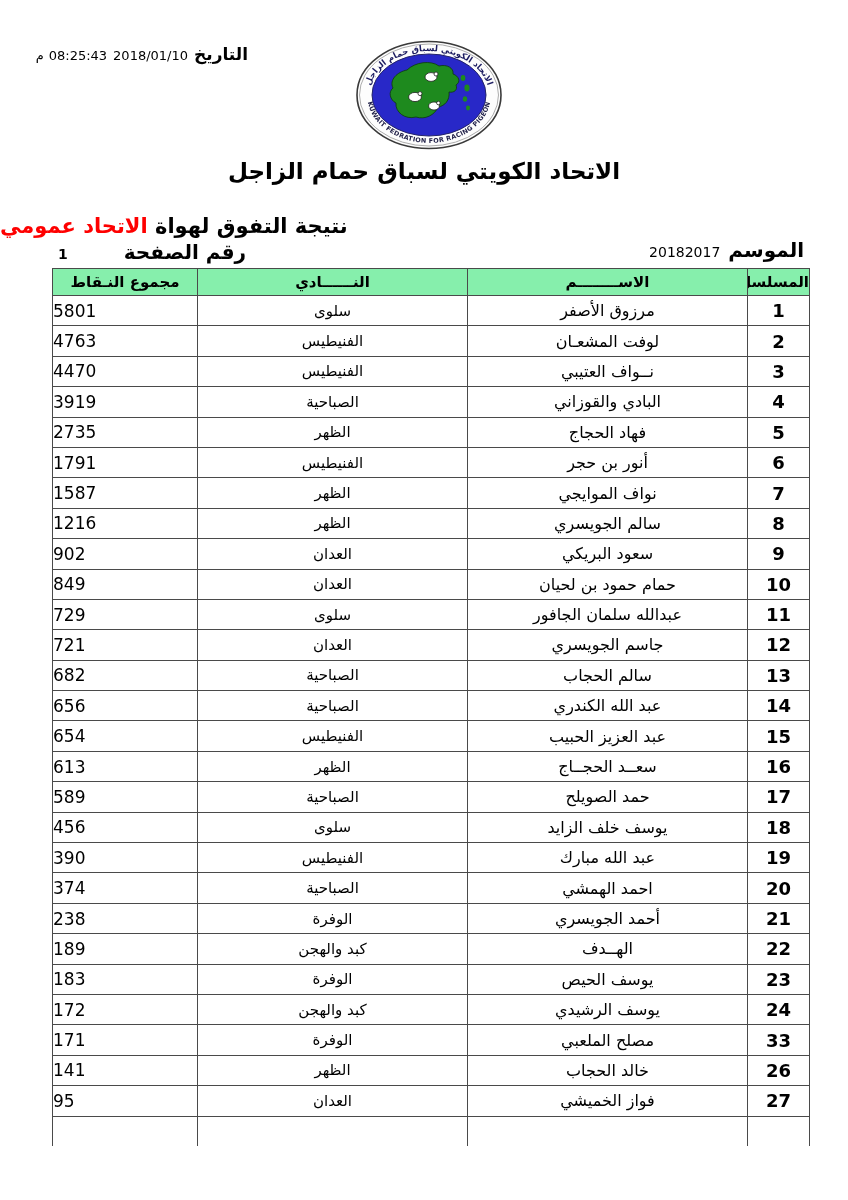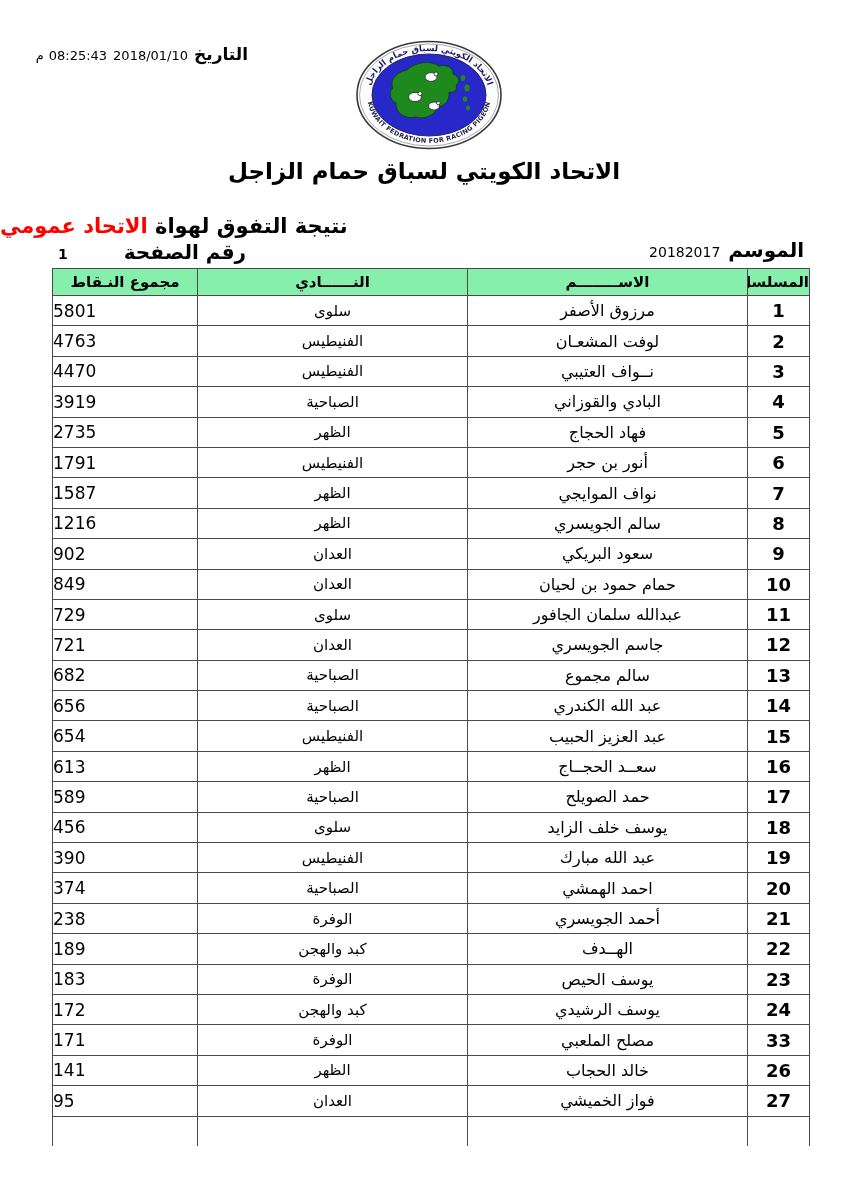--- a/index.html
+++ b/index.html
@@ -217,21 +217,21 @@
     <td class="c-points">729</td>
   </tr>
           <tr>
     <td class="c-serial">12</td>
     <td class="c-name">جاسم الجويسري</td>
     <td class="c-club">العدان</td>
     <td class="c-points">721</td>
   </tr>
           <tr>
     <td class="c-serial">13</td>
-    <td class="c-name">سالم مجموع</td>
+    <td class="c-name">سالم الحجاب</td>
     <td class="c-club">الصباحية</td>
     <td class="c-points">682</td>
   </tr>
           <tr>
     <td class="c-serial">14</td>
     <td class="c-name">عبد الله الكندري</td>
     <td class="c-club">الصباحية</td>
     <td class="c-points">656</td>
   </tr>
           <tr>

